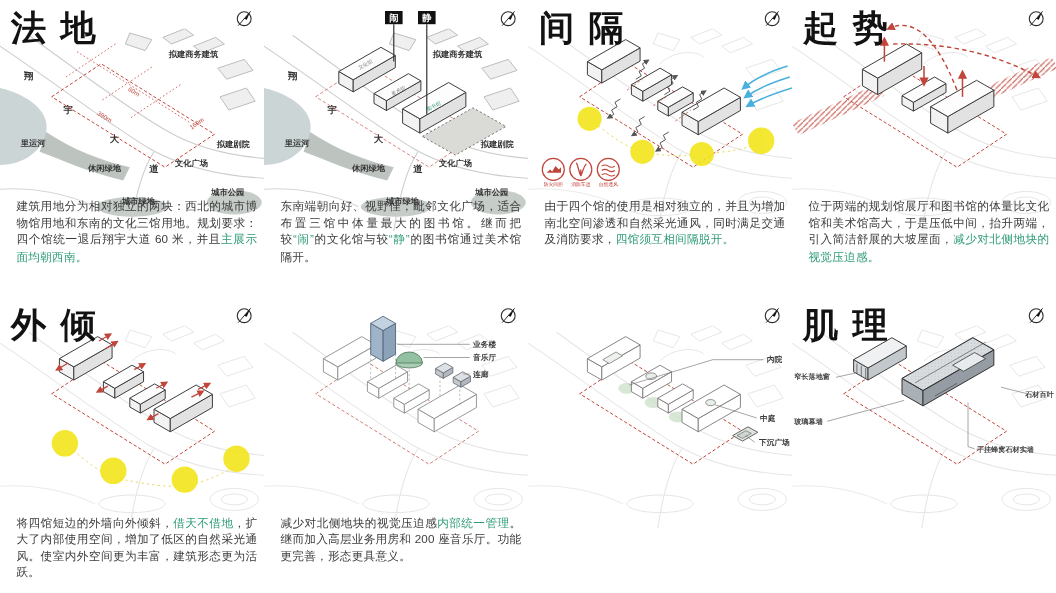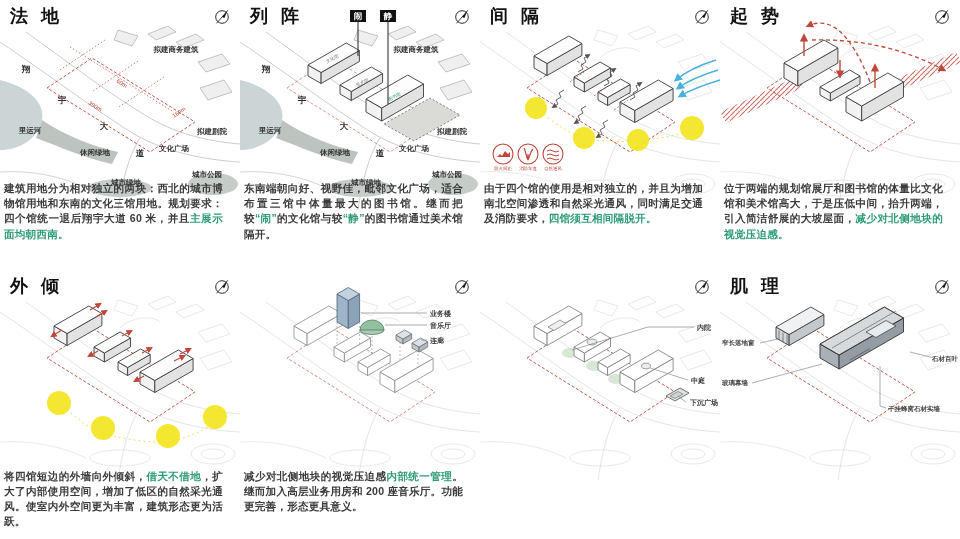--- a/index.html
+++ b/index.html
@@ -1,22 +1,22 @@
 <!DOCTYPE html>
 <html><head>
 <meta charset="utf-8">
 <style>
   html,body{margin:0;padding:0;background:#fff;}
   body{width:960px;height:539px;overflow:hidden;font-family:"Liberation Sans",sans-serif;}
   .page{display:grid;grid-template-columns:repeat(4,240px);grid-template-rows:repeat(2,269.5px);width:960px;height:539px;background:#fff;}
   .panel{position:relative;width:240px;height:269.5px;overflow:hidden;background:#fff;}
-  .title{position:absolute;top:4px;left:10px;font-family:"DejaVu Serif",serif;font-weight:bold;font-size:18px;letter-spacing:13px;color:#121212;z-index:5;white-space:nowrap;}
+  .title{position:absolute;top:4px;left:10px;font-family:"DejaVu Serif",serif;font-weight:bold;font-size:32px;letter-spacing:13px;color:#121212;z-index:5;white-space:nowrap;}
   .compass{position:absolute;top:8px;right:9px;width:18px;height:18px;z-index:6;}
   .diagram{position:absolute;top:0;left:0;width:240px;height:184px;overflow:visible;}
-  .ptext{position:absolute;left:4px;width:219px;margin:0;font-size:10.6px;line-height:15.2px;font-weight:700;color:#3b3b3b;text-align:justify;letter-spacing:0.2px;}
+  .ptext{position:absolute;left:15px;width:219px;margin:0;font-size:10.6px;line-height:15.2px;font-weight:400;color:#3b3b3b;text-align:justify;letter-spacing:0.2px;}
   .row1 .ptext{top:181px;}
   .row2 .ptext{top:199px;}
   .ptext .hl{color:#2e9b77;}
   svg text{font-family:"Liberation Sans",sans-serif;}
   .maplbl{font-size:7.5px;fill:#333;font-weight:bold;}
   .roadchar{font-size:8.5px;fill:#2e2e2e;font-weight:bold;}
   .dim{font-size:5.8px;fill:#c0453a;}
   .leader{font-size:7px;fill:#3c3c3c;font-weight:bold;}
   .tiny{font-size:4.6px;fill:#777;}
 </style>
@@ -117,21 +117,20 @@
       </g>
       <use href="#sym-parcel"></use>
       <text class="dim" x="88" y="78" transform="rotate(32 88 78)">390m</text>
       <text class="dim" x="116" y="56" transform="rotate(32 116 56)">60m</text>
       <text class="dim" x="174" y="92" transform="rotate(-34 174 92)">160m</text>
     </svg>
     <p class="ptext"><span>建筑用地分为相对独立的两块：西北的城市博物馆用地和东南的文化三馆用地。规划要求：四个馆统一退后翔宇大道 60 米，并且</span><span class="hl">主展示面均朝西南。</span></p>
   </section>
 
   <section class="panel row1">
-    <div class="title">列阵</div>
     <svg class="compass">
         <use href="#sym-compass"></use>
       </svg>
     <svg class="diagram" viewBox="0 -26 240 184">
       <use href="#sym-basemap"></use>
       <use href="#sym-parcel" opacity="0.65"></use>
       <polygon points="144,98 190,72 220,89 174,115" fill="#dadad6" stroke="#555" stroke-width="0.7" stroke-dasharray="2,2"></polygon>
       <g stroke="#3c3c3c" stroke-width="0.9">
         <polygon points="68,50 81.1,57.5 81.1,46.5 68,39" fill="#f2f2f2"></polygon>
         <polygon points="81.1,57.5 119.4,35.5 119.4,24.5 81.1,46.5" fill="#e2e2e2"></polygon>

